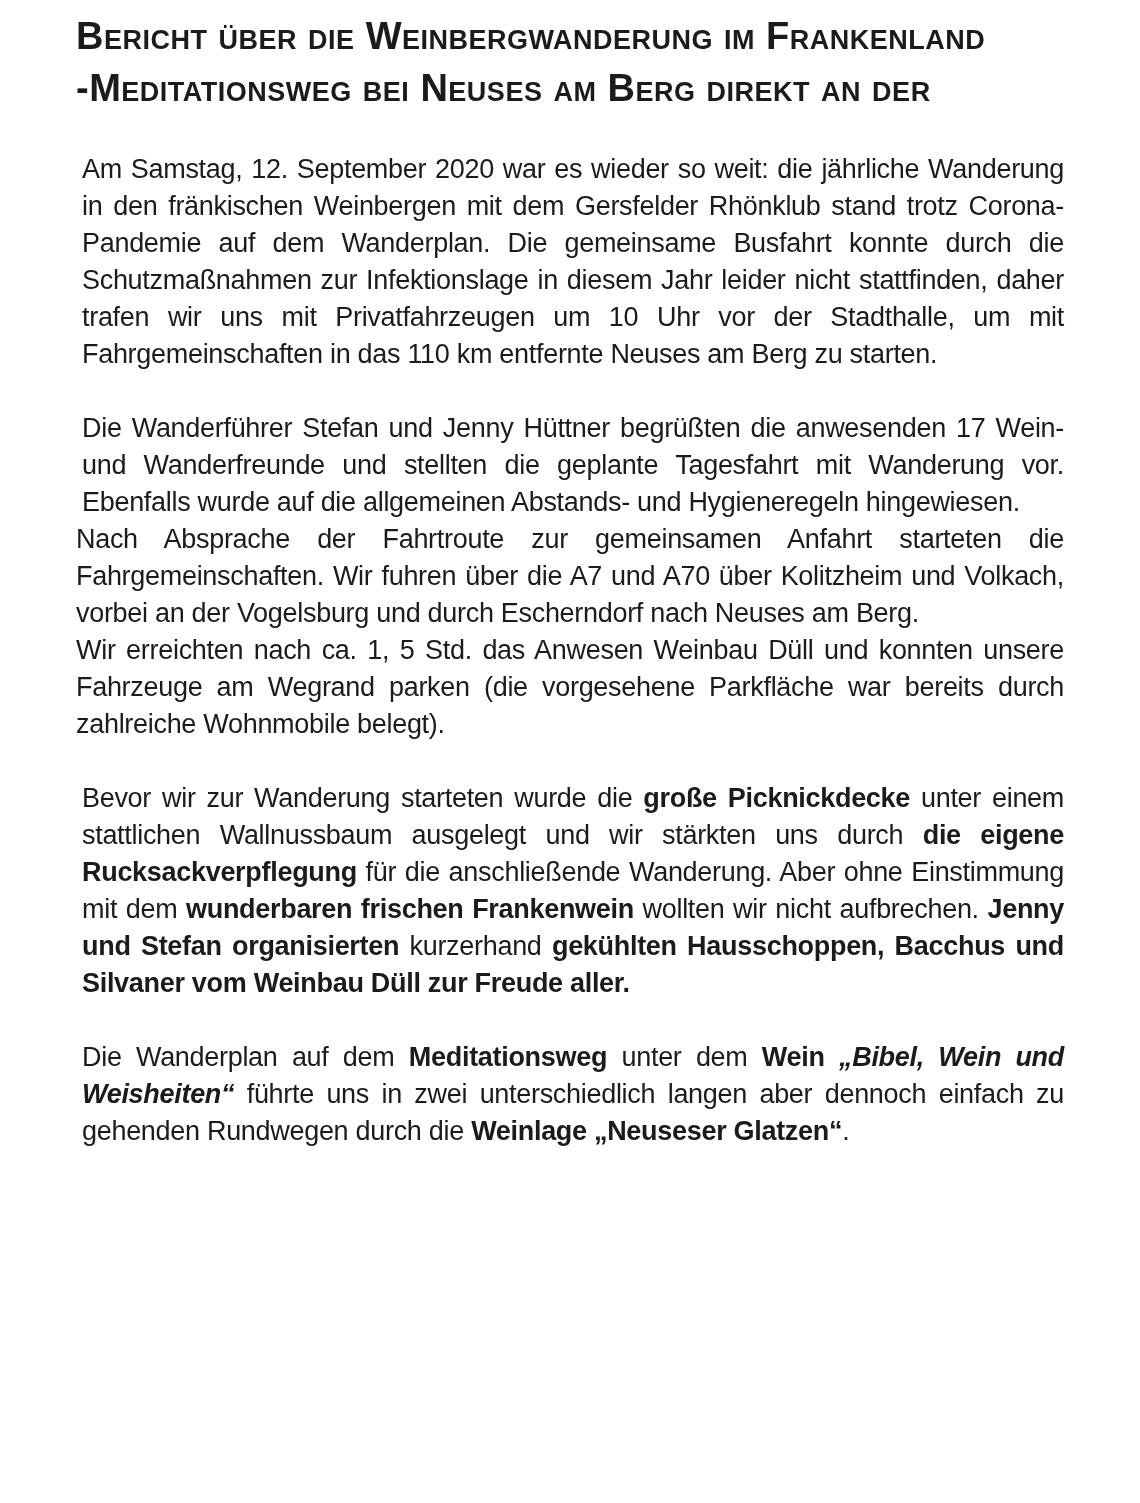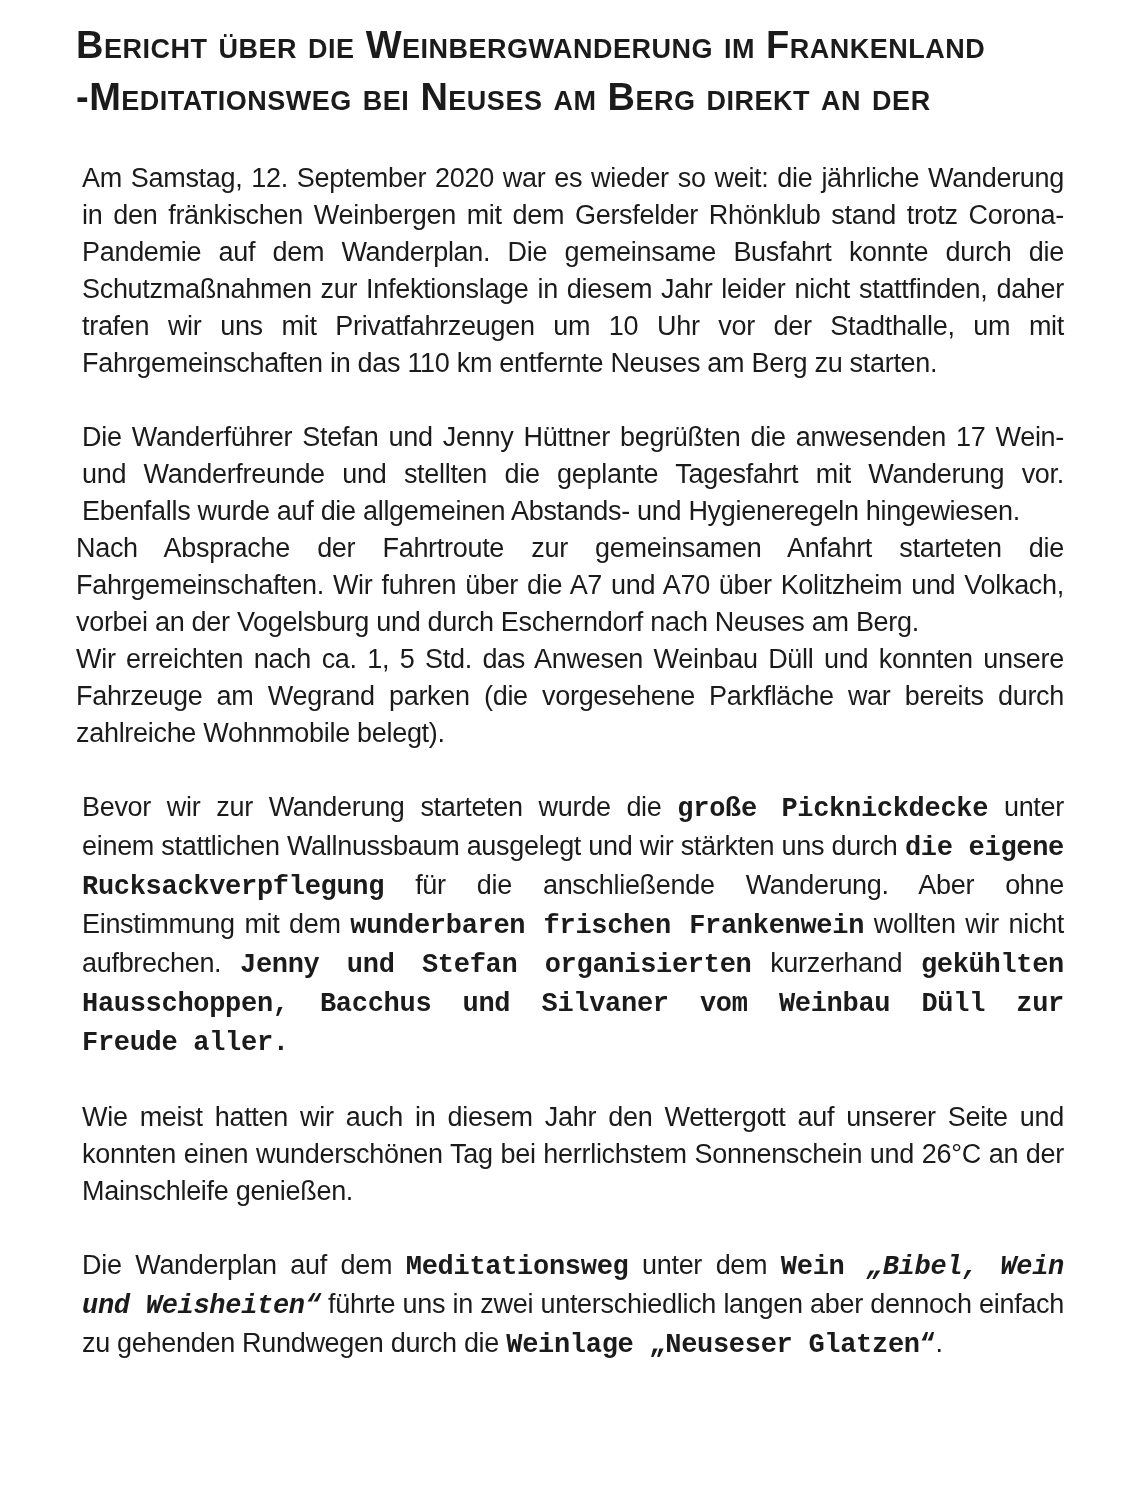--- a/index.html
+++ b/index.html
@@ -10,21 +10,21 @@
   body {
     width: 1140px;
     height: 1503px;
     overflow: hidden;
     font-family: "Liberation Sans", sans-serif;
   }
   .page {
     box-sizing: border-box;
     width: 1140px;
     height: 1503px;
-    padding: 19px 76px 0 76px;
+    padding: 10px 76px 0 76px;
     background: #ffffff;
     color: #1b1b1b;
     border-radius: 32px;
   }
   .doc-title {
     font-weight: 700;
     font-variant: small-caps;
     font-size: 38px;
     line-height: 52px;
     letter-spacing: 0.5px;
@@ -43,36 +43,34 @@
     letter-spacing: -0.3px;
     text-align: justify;
     color: #1b1b1b;
   }
   .para.gap {
     margin-top: 37px;
     margin-left: 6px;
   }
   .para .b {
     font-weight: 700;
-    font-family: Liberation Mono, monospace;
   }
   .para .i {
     font-style: italic;
   }
 </style>
 </head>
 <body>
 
 <div class="page">
   <div class="doc-title">
     <div class="title-line">Bericht über die Weinbergwanderung im Frankenland</div>
     <div class="title-line">-Meditationsweg bei Neuses am Berg direkt an der</div>
   </div>
   <div class="doc-body">
       <p class="para gap"><span>Am Samstag, 12. September 2020 war es wieder so weit: die jährliche Wanderung in den fränkischen Weinbergen mit dem Gersfelder Rhönklub stand trotz Corona-Pandemie auf dem Wanderplan. Die gemeinsame Busfahrt konnte durch die Schutzmaßnahmen zur Infektionslage in diesem Jahr leider nicht stattfinden, daher trafen wir uns mit Privatfahrzeugen um 10 Uhr vor der Stadthalle, um mit Fahrgemeinschaften in das 110 km entfernte Neuses am Berg zu starten.</span></p>
       <p class="para gap"><span>Die Wanderführer Stefan und Jenny Hüttner begrüßten die anwesenden 17 Wein- und Wanderfreunde und stellten die geplante Tagesfahrt mit Wanderung vor. Ebenfalls wurde auf die allgemeinen Abstands- und Hygieneregeln hingewiesen.</span></p>
       <p class="para"><span>Nach Absprache der Fahrtroute zur gemeinsamen Anfahrt starteten die Fahrgemeinschaften. Wir fuhren über die A7 und A70 über Kolitzheim und Volkach, vorbei an der Vogelsburg und durch Escherndorf nach Neuses am Berg.</span></p>
       <p class="para"><span>Wir erreichten nach ca. 1, 5 Std. das Anwesen Weinbau Düll und konnten unsere Fahrzeuge am Wegrand parken (die vorgesehene Parkfläche war bereits durch zahlreiche Wohnmobile belegt).</span></p>
       <p class="para gap"><span>Bevor wir zur Wanderung starteten wurde die </span><span class="b">große Picknickdecke</span><span> unter einem stattlichen Wallnussbaum ausgelegt und wir stärkten uns durch </span><span class="b">die eigene Rucksackverpflegung</span><span> für die anschließende Wanderung. Aber ohne Einstimmung mit dem </span><span class="b">wunderbaren frischen Frankenwein</span><span> wollten wir nicht aufbrechen. </span><span class="b">Jenny und Stefan organisierten</span><span> kurzerhand </span><span class="b">gekühlten Hausschoppen, Bacchus und Silvaner vom Weinbau Düll zur Freude aller.</span></p>
-      <p class="para gap"><span>Wie meist hatten wir auch in diesem Jahr den Wettergott auf unserer Seite und konnten einen wunderschönen Tag bei herrlichstem Sonnenschein und 26°C an der Mainschleife genießen.</span></p>
       <p class="para gap"><span>Die Wanderplan auf dem </span><span class="b">Meditationsweg</span><span> unter dem </span><span class="b">Wein </span><span class="b i">„Bibel, Wein und Weisheiten“</span><span> führte uns in zwei unterschiedlich langen aber dennoch einfach zu gehenden Rundwegen durch die </span><span class="b">Weinlage „Neuseser Glatzen“</span><span>.</span></p>
     </div>
 </div>
 
 </body></html>

